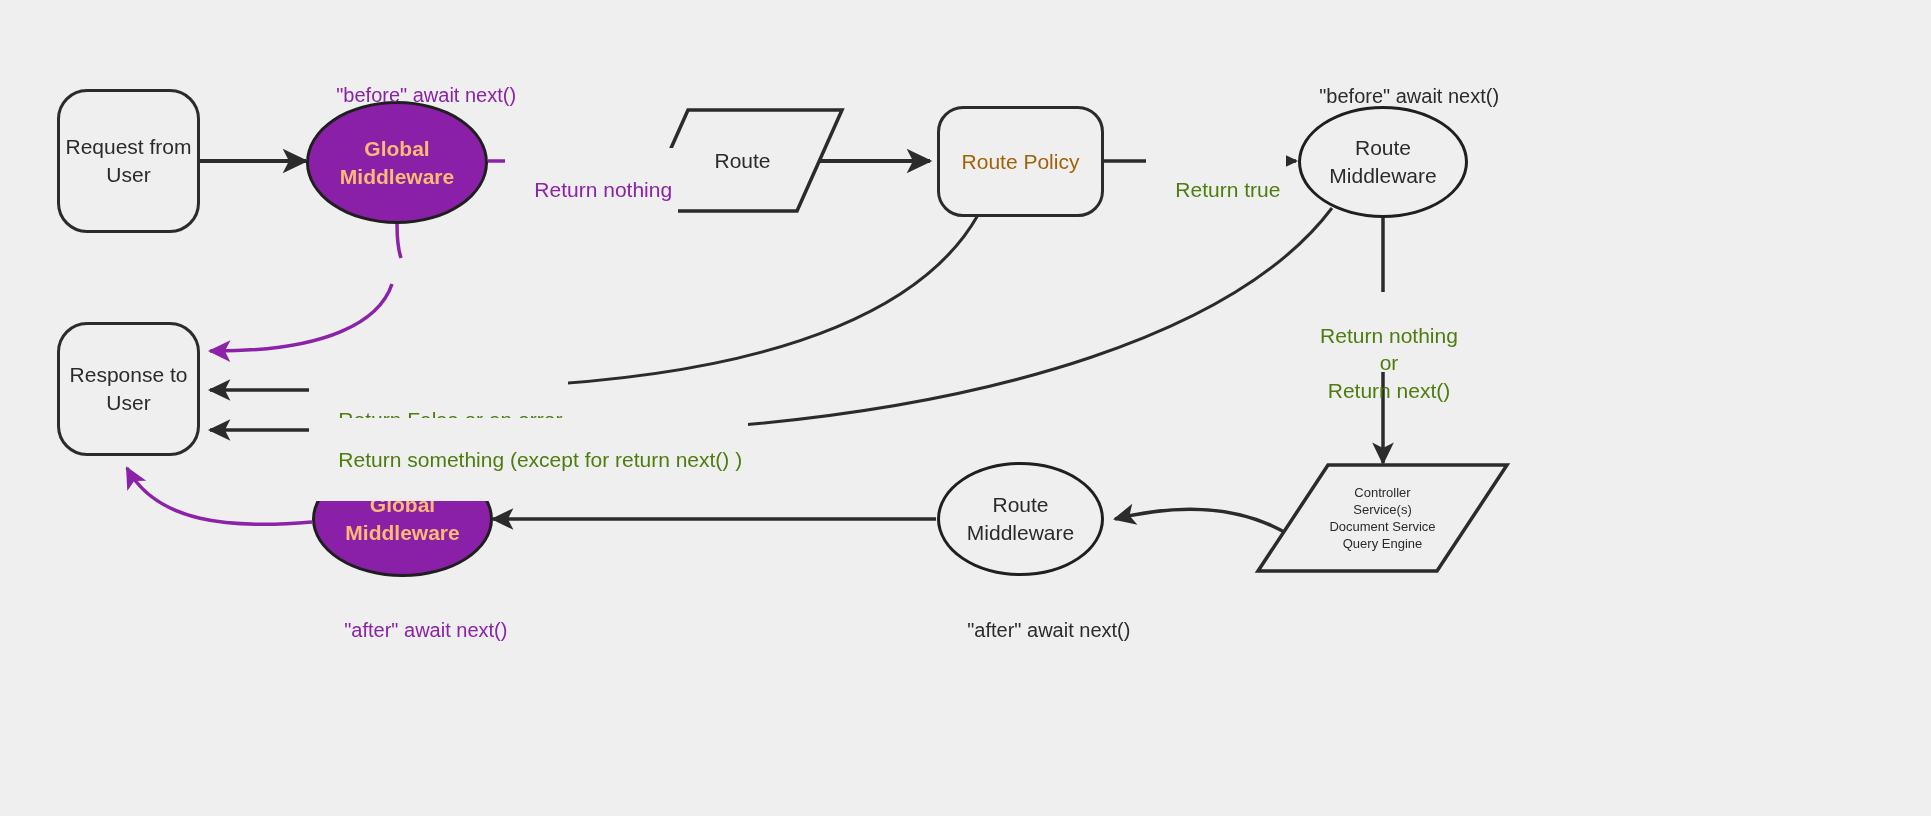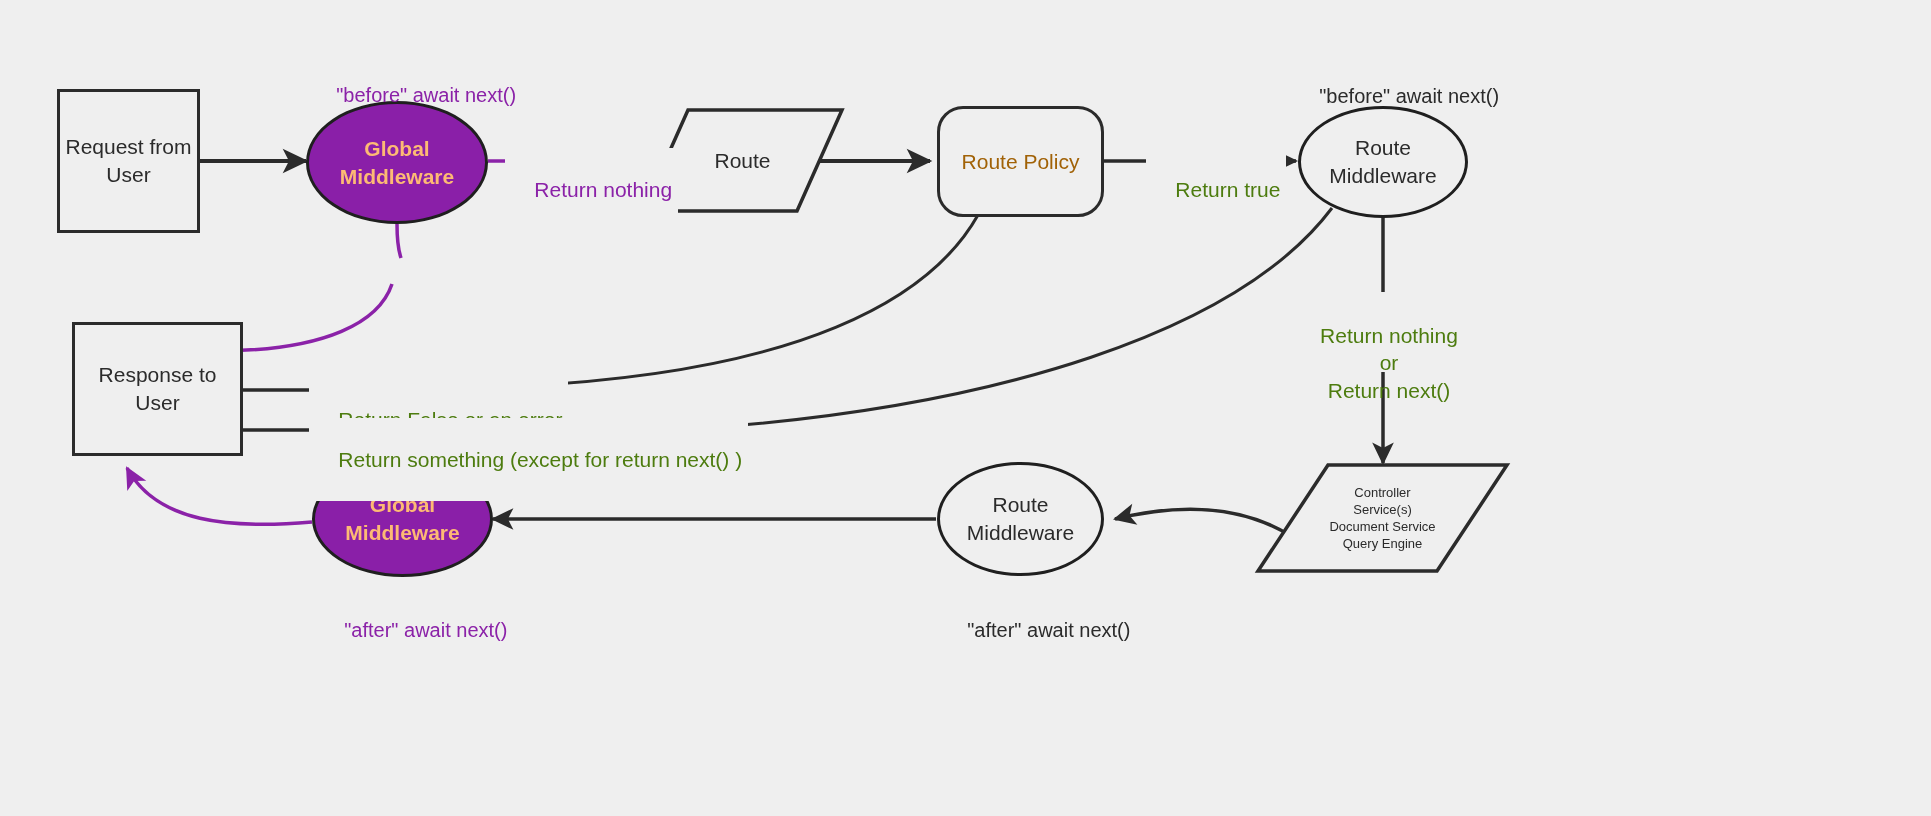--- a/index.html
+++ b/index.html
@@ -4,21 +4,21 @@
 <style>
   html,body{margin:0;padding:0;background:#efefef;}
   body{
     font-family:"Liberation Sans", sans-serif;
     width:1931px;height:816px;overflow:hidden;position:relative;
   }
   #stage{position:relative;width:1931px;height:816px;background:#efefef;}
   svg#wires{position:absolute;left:0;top:0;width:1931px;height:816px;}
 
   .node{position:absolute;box-sizing:border-box;display:flex;align-items:center;
-        justify-content:center;text-align:center;line-height:1.32;}
+        justify-content:center;text-align:center;line-height:1.32;border-radius:30px;}
   .node .lbl{display:block;white-space:pre-line;}
 
   .rect{border:3px solid #2b2b2b;background:#efefef;color:#2b2b2b;font-size:21px;}
   .rrect{border:3px solid #2b2b2b;border-radius:26px;background:#efefef;color:#a16207;font-size:21px;}
   .ellipse-purple{border:3px solid #1f1f1f;border-radius:50%;background:#8A1FA8;color:#fdba74;
         font-size:21px;font-weight:bold;}
   .ellipse-plain{border:3px solid #1f1f1f;border-radius:50%;background:#efefef;color:#2b2b2b;font-size:21px;}
 
   .para{position:absolute;}
   .para svg{display:block;overflow:visible;}
@@ -119,21 +119,21 @@
   <div class="node ellipse-plain" style="left:937px;top:462px;width:167px;height:114px;">
     <span class="lbl">Route
 Middleware</span>
   </div>
 
   <div class="node ellipse-purple" style="left:312px;top:461px;width:181px;height:116px;">
     <span class="lbl">Global
 Middleware</span>
   </div>
 
-  <div class="node rect" style="left:72px;top:322px;width:171px;height:134px;">
+  <div class="node rect" style="left:57px;top:322px;width:143px;height:134px;">
     <span class="lbl">Response to
 User</span>
   </div>
 
   <div class="edgelabel purple" style="left:505px;top:148px;">
     <span>Return nothing</span>
   </div>
 
 
   <div class="edgelabel" style="left:1146px;top:148px;">

